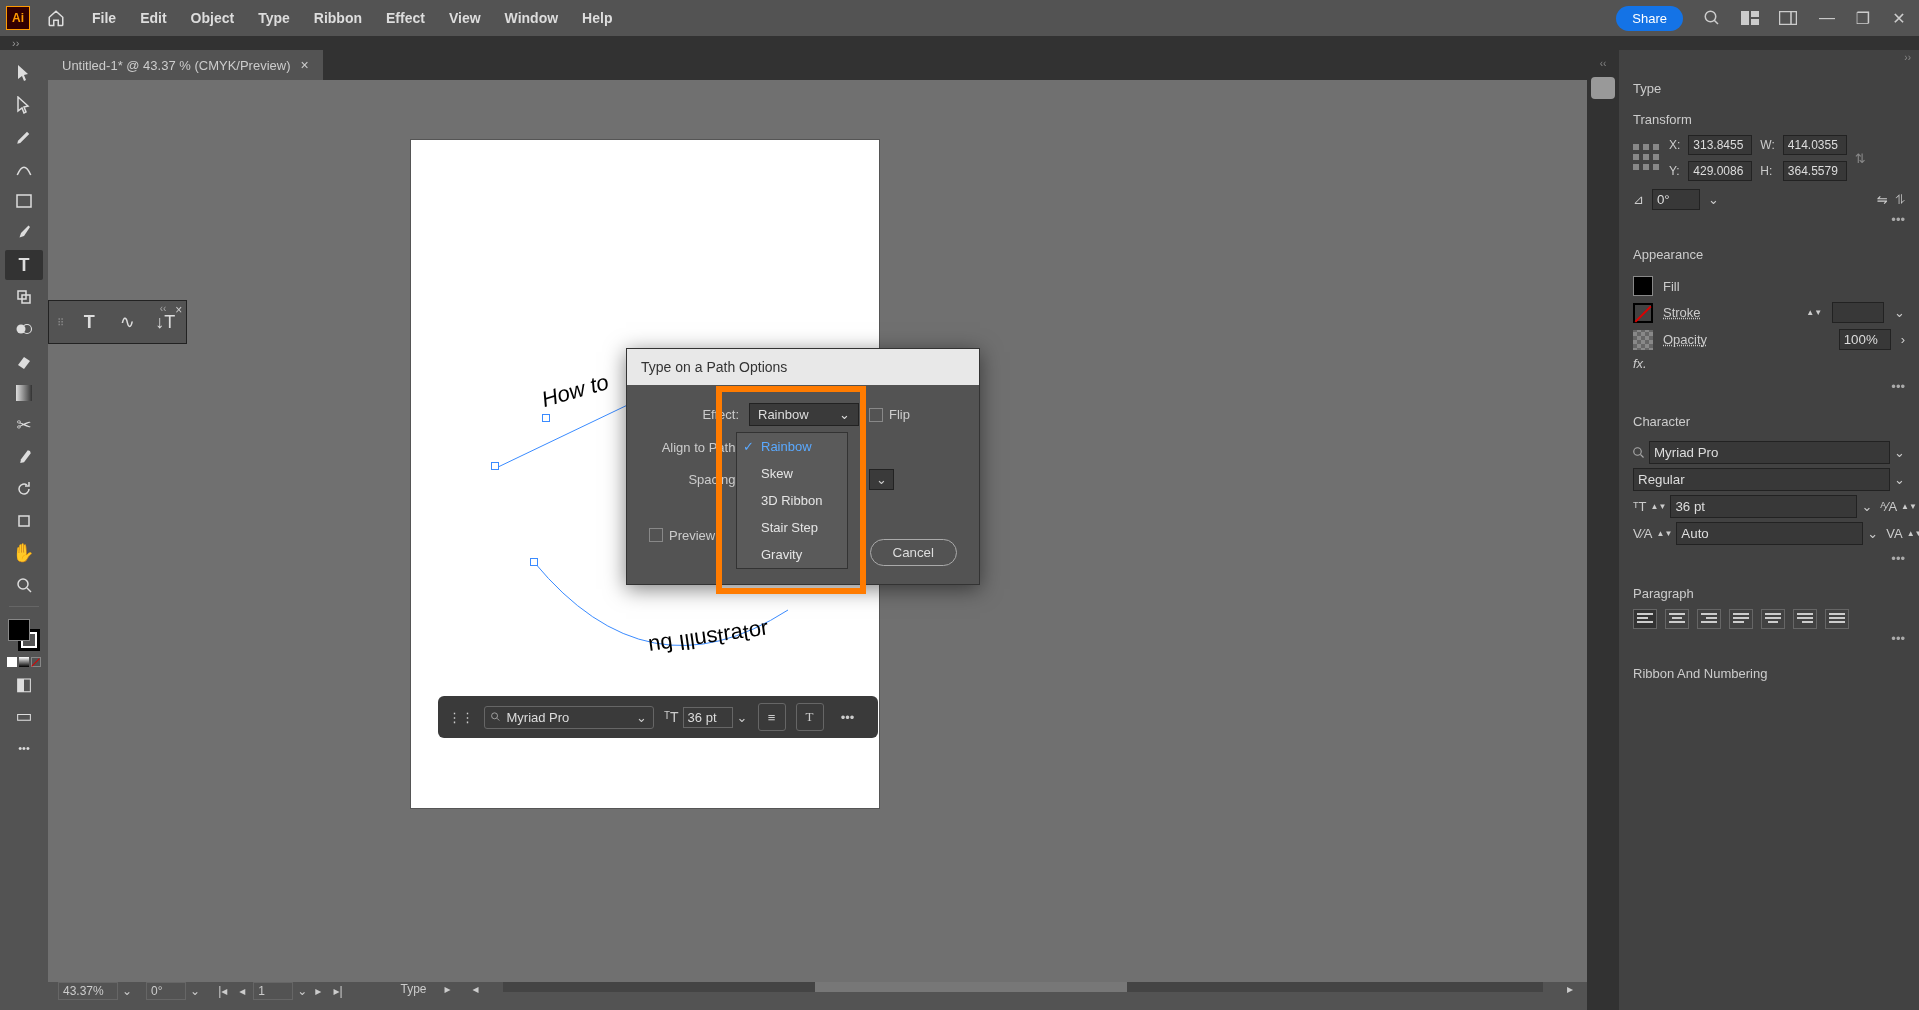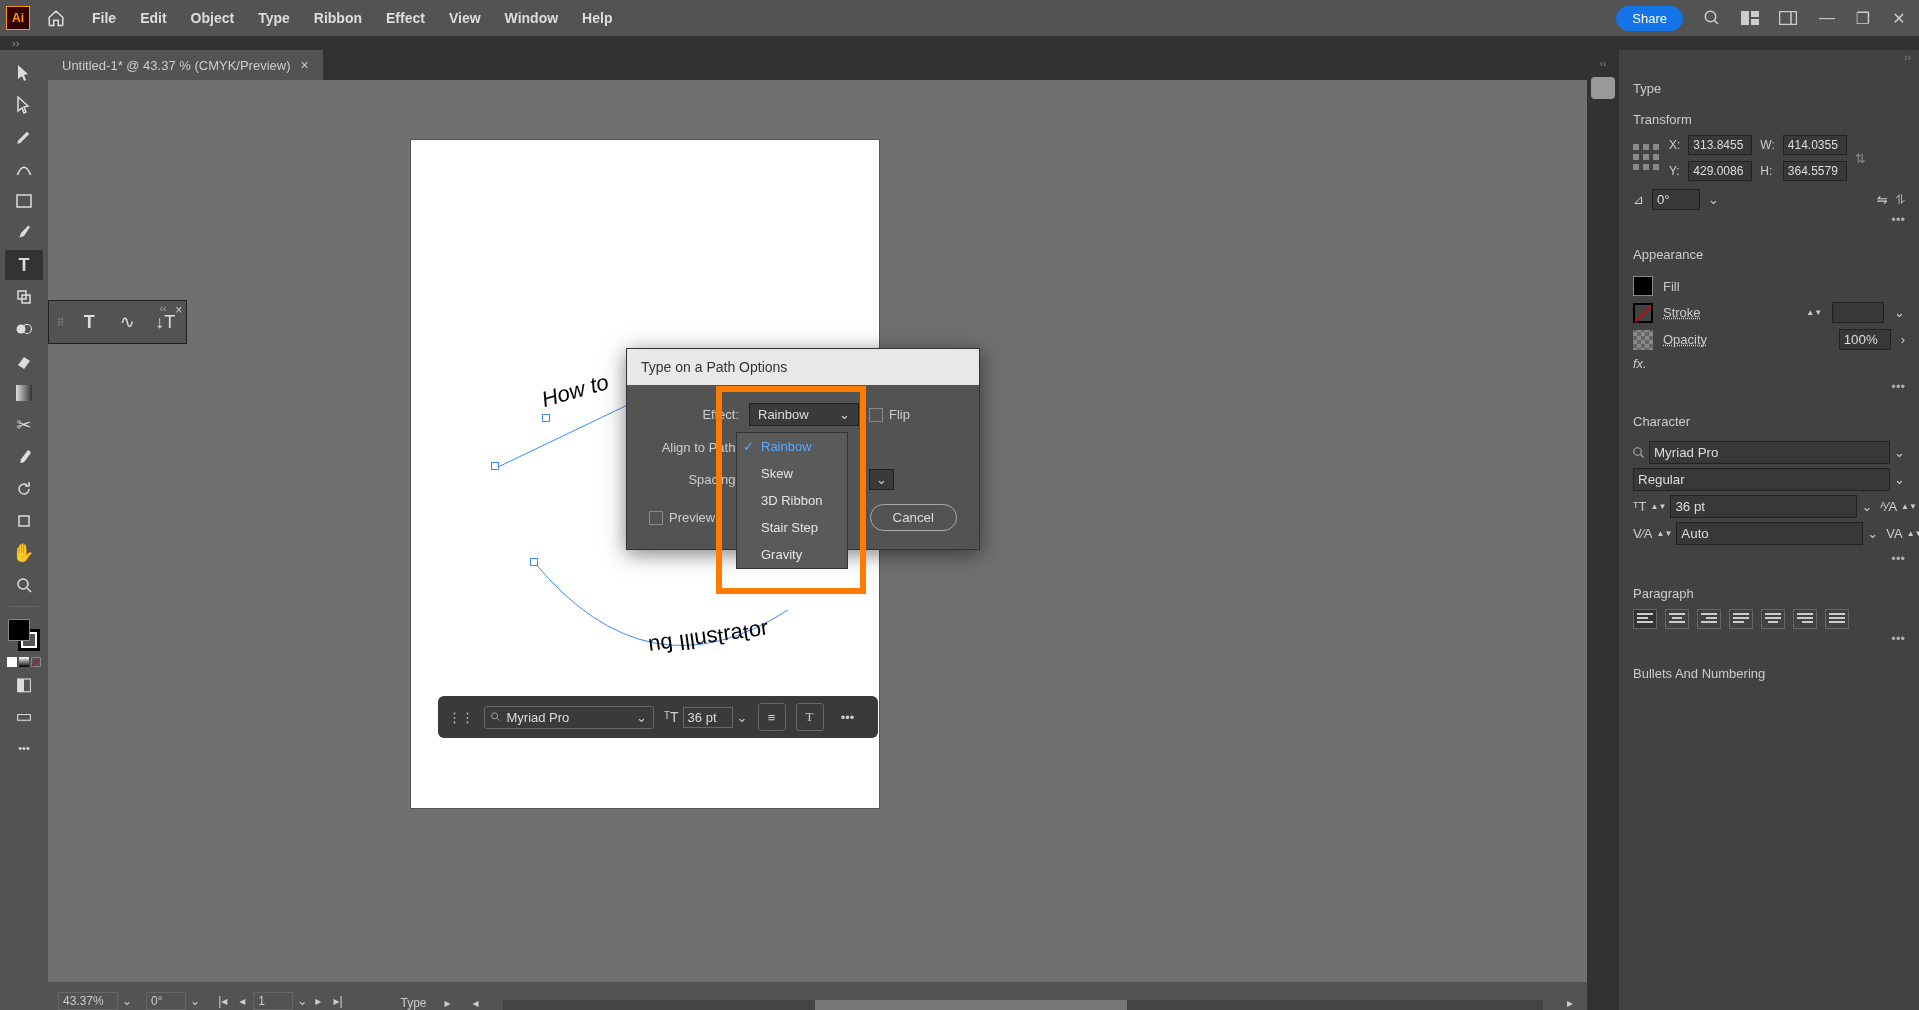--- a/index.html
+++ b/index.html
@@ -106,21 +106,21 @@
 .small-input { width: 52px; background: #383838; border: 1px solid #222; color: #ddd; padding: 2px 4px; }
 .more-dots { text-align: right; color: #aaa; cursor: pointer; padding: 2px 0; }
 .char-row { display: flex; gap: 8px; margin: 4px 0; }
 .char-field { flex: 1; display: flex; align-items: center; gap: 4px; }
 .char-field input { flex: 1; background: #383838; border: 1px solid #222; color: #ddd; padding: 3px 4px; }
 .para-align { display: flex; gap: 8px; }
 .para-align .pa { width: 24px; height: 20px; border: 1px solid #666; cursor: pointer; display:flex; flex-direction:column; gap:2px; padding:3px; }
 .para-align .pa span { height:2px; background:#ccc; display:block; }
 
 
-.statusbar { position: absolute; left: 48px; right: 332px; bottom: 0; height: 28px; background: #535353; display: flex; align-items: flex-end; padding: 0 10px; gap: 14px; font-size: 12px; color: #ccc; }
+.statusbar { position: absolute; left: 48px; right: 332px; bottom: 0; height: 28px; background: #535353; display: flex; align-items: flex-start; padding: 0 10px; gap: 14px; font-size: 12px; color: #ccc; }
 .statusbar select, .statusbar input { background: #535353; border: 1px solid #666; color: #ccc; padding: 1px 4px; font-size: 12px; }
 .statusbar .seg { display: flex; align-items: center; gap: 4px; }
 .statusbar .navarrow { cursor: pointer; padding: 0 4px; }
 .statusbar .scroll-track { flex: 1; height: 10px; background: #444; position: relative; margin: 0 6px; }
 .statusbar .scroll-thumb { position: absolute; left: 30%; width: 30%; height: 100%; background: #777; }
 
 svg { display: block; }
 </style>
 </head>
 <body>
@@ -344,21 +344,21 @@
         <div class="dialog-row">
           <label>Spacing:</label>
           <div style="width:110px"></div>
           <span style="border:1px solid #222; padding:2px 6px; background:#3a3a3a">⌄</span>
         </div>
         <div class="dialog-buttons">
           <div class="dialog-check">
             <div class="box"></div>
             <span>Preview</span>
           </div>
-          <div style="display:flex; gap:10px;">
+          <div style="display:flex; gap:10px;margin-top:35px;">
             <button class="dialog-btn">Cancel</button>
           </div>
         </div>
       </div>
     </div>
 
     <div class="dropdown-menu">
       <div class="item sel">Rainbow</div>
       <div class="item">Skew</div>
       <div class="item">3D Ribbon</div>
@@ -561,17 +561,17 @@
           <div class="pa">
               <span></span>
               <span></span>
               <span></span>
             </div>
         </div>
         <div class="more-dots">•••</div>
       </div>
 
       <div class="panel-section">
-        <div class="panel-section-title">Bullets And Numbering</div>
+        <div class="panel-section-title">Ribbon And Numbering</div>
       </div>
     </div>
   </div>
 </div>
 
 </body></html>

